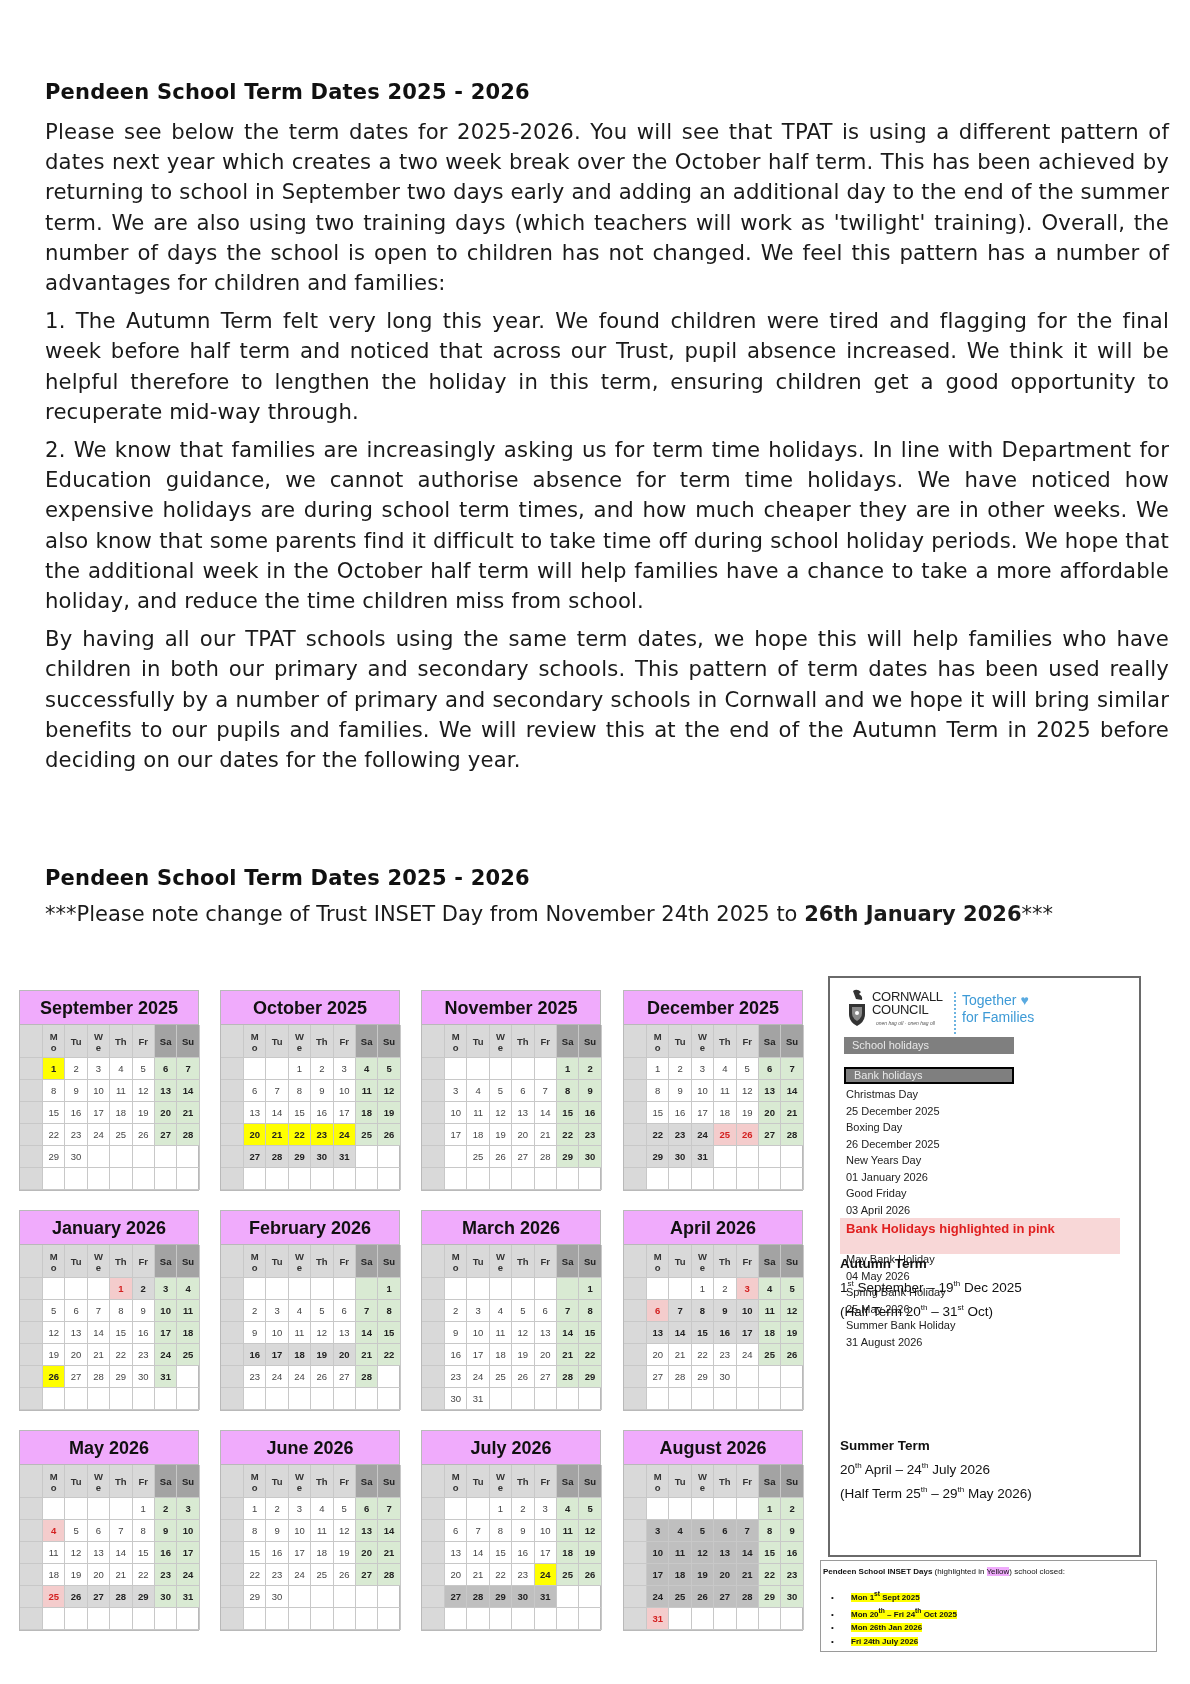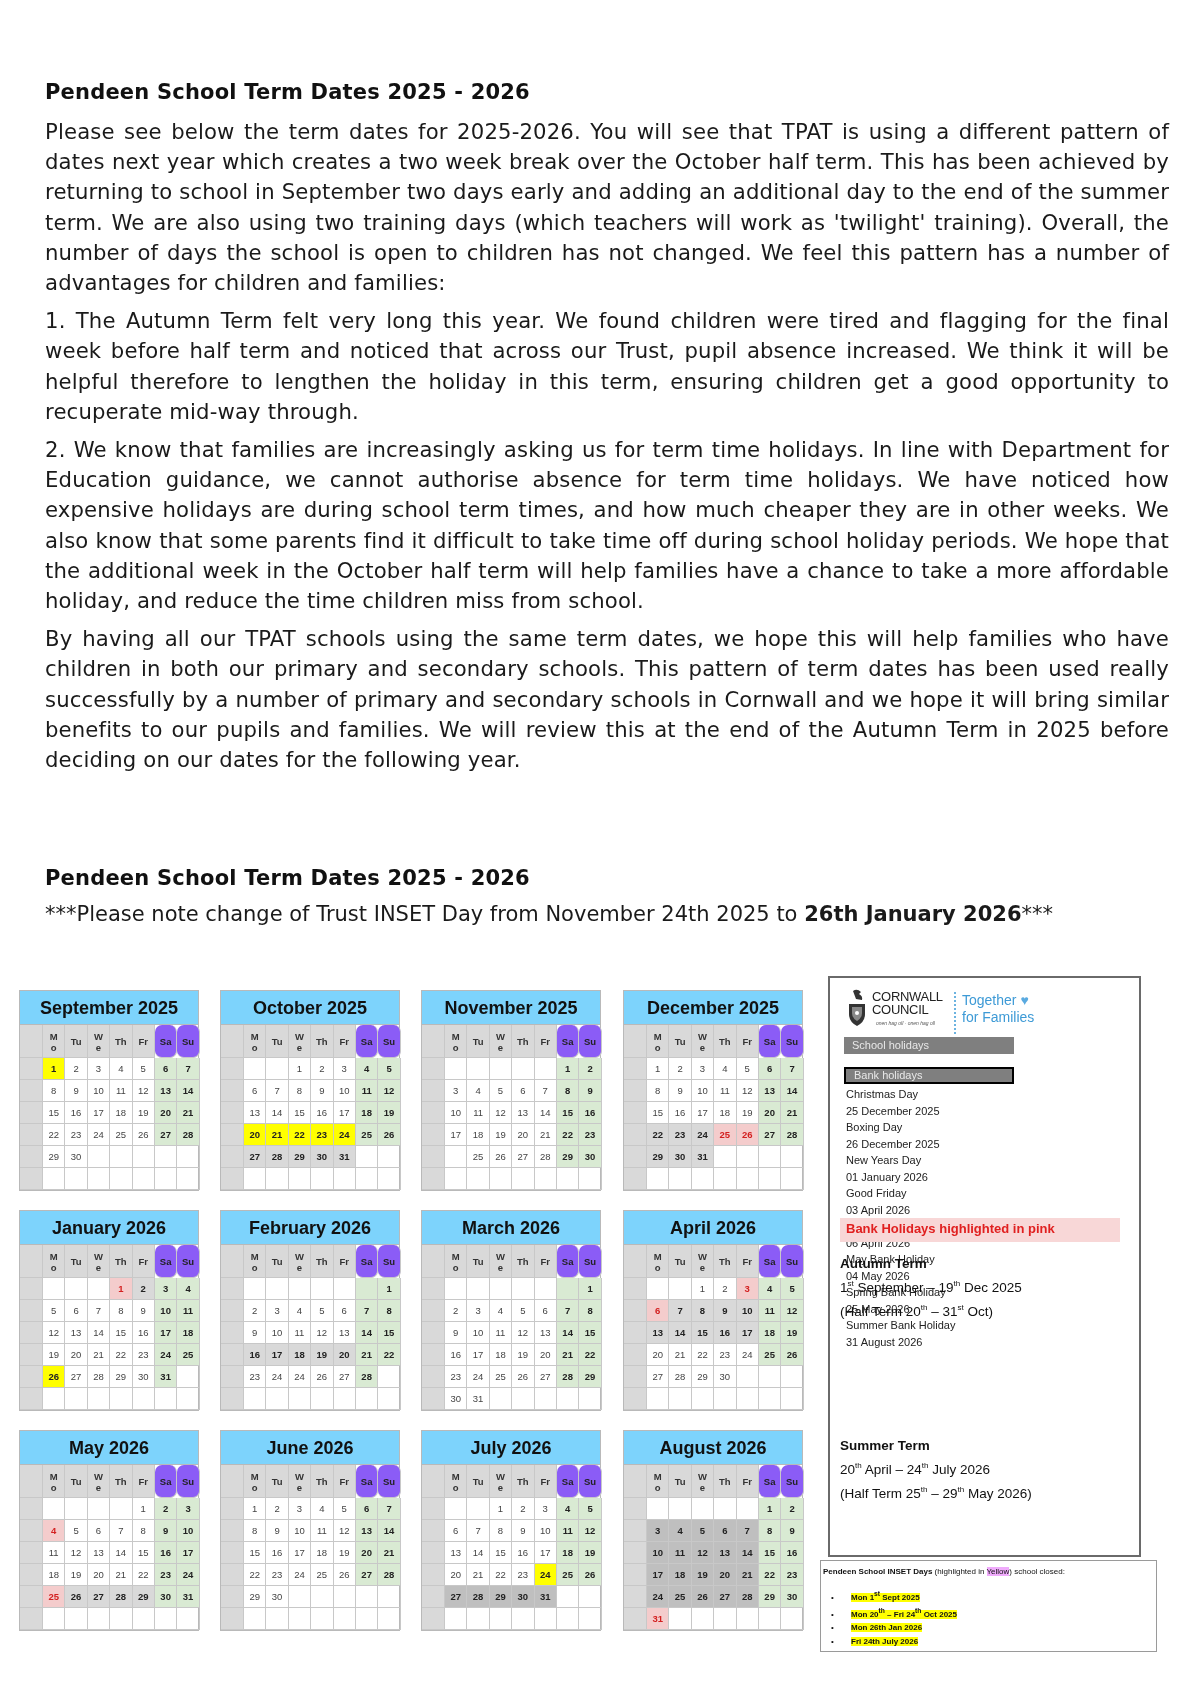--- a/index.html
+++ b/index.html
@@ -10,49 +10,49 @@
   #heading1 { top: 80px; }
   #heading2 { top: 866px; }
   .body-text { position: absolute; left: 45px; width: 1124px; font-size: 21.2px; line-height: 30.2px; text-align: justify; color: #1a1a1a; letter-spacing: 0.15px; }
   .body-text p { margin-bottom: 8px; }
   #intro { top: 117px; }
   #note { position: absolute; left: 45px; top: 902px; font-size: 21px; color: #1a1a1a; }
   #note b { font-weight: bold; }
 
   
   .cal { position: absolute; width: 180px; border: 1px solid #b9b9b9; background: #fff; font-family: "Liberation Sans", sans-serif; }
-  .cal-title { height: 34px; background: #7dd3fc; border-bottom: 1px solid #b9b9b9; text-align: center; font-weight: bold; font-size: 18px; line-height: 34px; color: #111; }
+  .cal-title { height: 34px; background: #f0abfc; border-bottom: 1px solid #b9b9b9; text-align: center; font-weight: bold; font-size: 18px; line-height: 34px; color: #111; }
   .cal-grid { display: grid; grid-template-columns: 23px repeat(7, 22.4px); }
   .cell { height: 22px; border-right: 1px solid #c8c8c8; border-bottom: 1px solid #c8c8c8; font-size: 9.5px; text-align: center; line-height: 22px; color: #444; }
   .cell.hdr { height: 33px; background: #d9d9d9; font-weight: bold; font-size: 9.5px; line-height: 11px; padding-top: 6px; color: #333; }
   .cell.hdr.one { line-height: 21px; }
   .cell.wk { background: #d9d9d9; }
   .cell.we { background: #d9ead3; font-weight: bold; color: #222; }
-  .cell.hdr.we { background: #8b5cf6; border-radius: 7px; }
+  .cell.hdr.we { background: #a3a3a3; }
   .cell.hol { background: #d9d9d9; font-weight: bold; color: #222; }
   .cell.summer { background: #bfbfbf; font-weight: bold; color: #222; }
   .cell.inset { background: #ffff00; font-weight: bold; color: #222; }
   .cell.bank { background: #f4cccc; font-weight: bold; color: #d32020; }
 
   
   #info-panel { position: absolute; left: 828px; top: 951px; width: 313px; height: 581px; border: 2px solid #6a6a6a; font-family: "Liberation Sans", sans-serif; margin-top: 25px; }
   .logo { position: absolute; left: 16px; top: 10px; width: 200px; height: 46px; }
   .crest { position: absolute; left: 0; top: 0; width: 22px; height: 44px; }
   .council-name { position: absolute; left: 26px; top: 2px; font-size: 13px; line-height: 13px; color: #222; letter-spacing: -0.3px; }
   .council-motto { position: absolute; left: 30px; top: 32px; font-size: 5px; color: #555; font-style: italic; }
   .logo-divider { position: absolute; left: 108px; top: 4px; height: 42px; border-left: 2px dotted #6cb3e0; }
   .tff { position: absolute; left: 116px; top: 4px; font-size: 14px; line-height: 17px; color: #3d9ad6; }
   .heart { color: #5aaae0; font-size: 14px; }
   .bar { position: absolute; left: 14px; width: 170px; height: 17px; background: #7f7f7f; color: #e8e8e8; font-size: 11px; line-height: 17px; padding-left: 8px; }
   #school-holidays-bar { top: 59px; }
   #bank-holidays-bar { top: 89px; border: 2px solid #000; line-height: 13px; }
   .bank-list { position: absolute; left: 16px; top: 108px; width: 288px; }
   .bank-row { display: flex; justify-content: space-between; font-size: 11px; line-height: 16.5px; color: #222; flex-direction: column; }
   .bank-row span:last-child { width: 110px; }
-  .pink-note { position: absolute; left: 10px; top: 240px; width: 280px; height: 24px; background: #f8d7d7; color: #e02020; font-weight: bold; font-size: 13px; line-height: 22px; padding-left: 6px; }
+  .pink-note { position: absolute; left: 10px; top: 240px; width: 280px; height: 36px; background: #f8d7d7; color: #e02020; font-weight: bold; font-size: 13px; line-height: 22px; padding-left: 6px; }
   .term { position: absolute; left: 10px; font-size: 13.5px; line-height: 20px; color: #111; }
   .term b { font-weight: bold; }
   .term sup { font-size: 8px; }
   #term-autumn { top: 276px; }
   #term-spring { top: 367px; }
   #term-summer { top: 458px; }
 
   
   #inset-box { position: absolute; left: 820px; top: 1560px; width: 337px; height: 92px; border: 1px solid #9a9a9a; font-family: "Liberation Sans", sans-serif; }
   .inset-title { position: absolute; left: 2px; top: 6px; font-size: 8px; color: #111; white-space: nowrap; }

